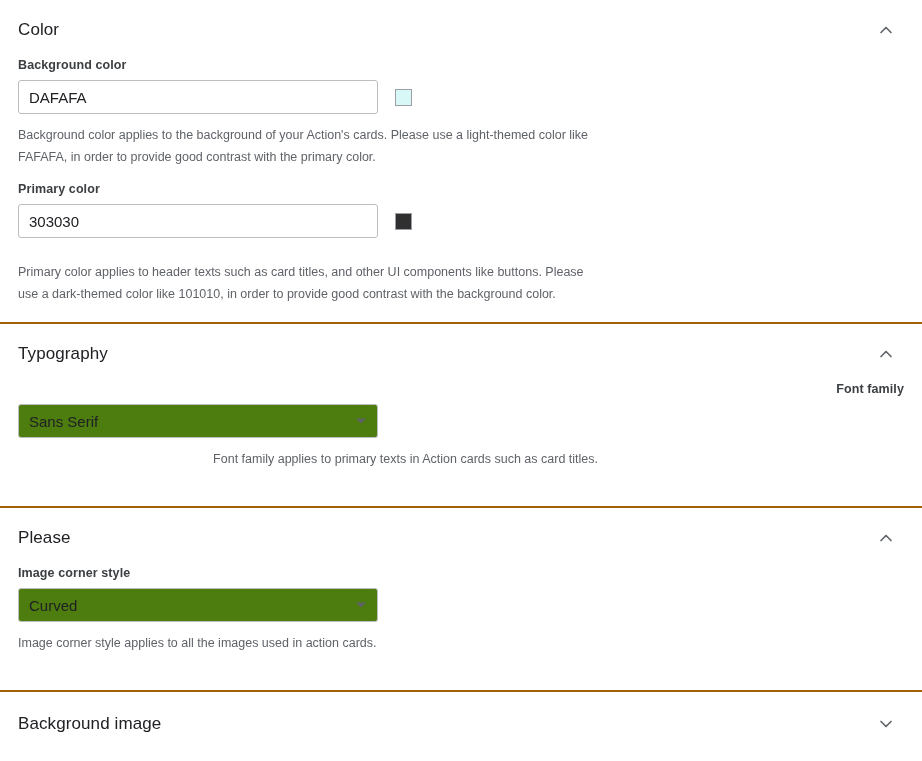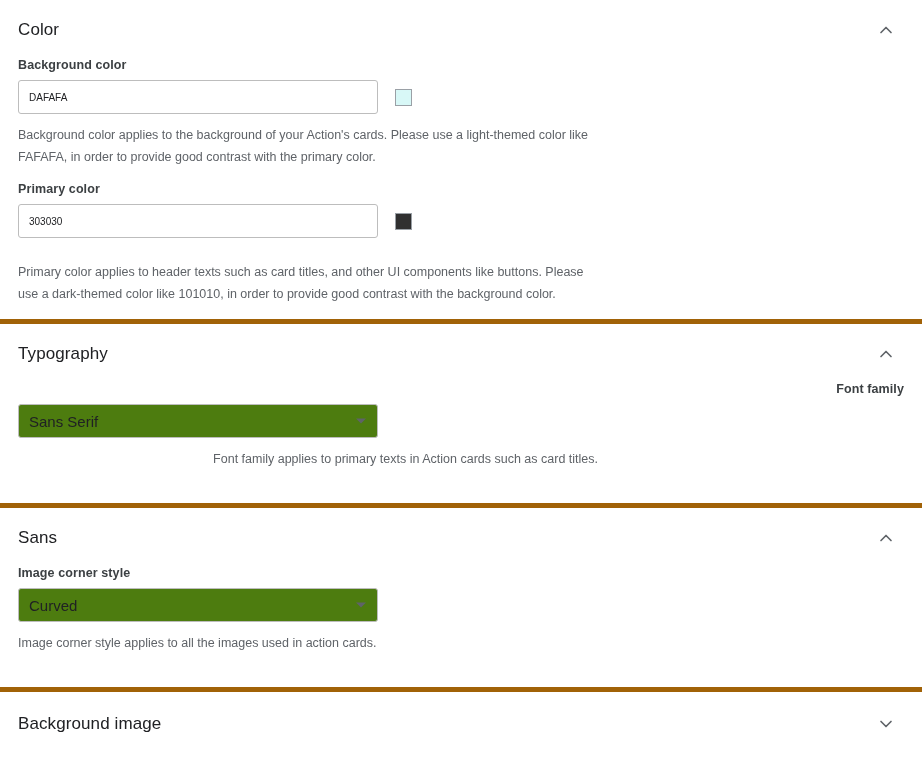--- a/index.html
+++ b/index.html
@@ -18,21 +18,21 @@
   .page {
     width: 922px;
     height: 761px;
     position: relative;
     box-sizing: border-box;
   }
   .section {
     position: relative;
     box-sizing: border-box;
     padding: 0 18px;
-    border-bottom: 5px solid #a16207;
+    border-bottom: 2px solid #a16207;
   }
   .section.last {
     border-bottom: none;
   }
   .section-header {
     display: flex;
     align-items: center;
     justify-content: space-between;
     padding-top: 18px;
     padding-bottom: 2px;
@@ -70,21 +70,21 @@
     align-items: center;
   }
   .text-input {
     width: 360px;
     height: 34px;
     box-sizing: border-box;
     border: 1px solid #bdbdbd;
     border-radius: 3px;
     background: #fff;
     font-family: "Liberation Sans", sans-serif;
-    font-size: 10px;
+    font-size: 15px;
     color: #202124;
     padding: 0 10px;
     outline: none;
   }
   .swatch {
     width: 17px;
     height: 17px;
     margin-left: 17px;
     border: 1px solid #9aa0a6;
     box-sizing: border-box;
@@ -188,21 +188,21 @@
           <span>Sans Serif</span>
         </div>
         <span class="select-arrow"></span>
       </div>
       <div class="helper">Font family applies to primary texts in Action cards such as card titles.</div>
     </div>
   </div>
 
   <div class="section sec-shape">
     <div class="section-header">
-      <div class="section-title">Sans</div>
+      <div class="section-title">Please</div>
       <div class="chevron">
         <svg width="20" height="20" viewBox="0 0 24 24" fill="none" stroke="currentColor" stroke-width="2" stroke-linecap="round" stroke-linejoin="round">
             <polyline points="6 15 12 9 18 15"></polyline>
           </svg>
       </div>
     </div>
 
     <div class="field-block">
       <div class="field-label">Image corner style</div>
       <div class="select-wrap">

